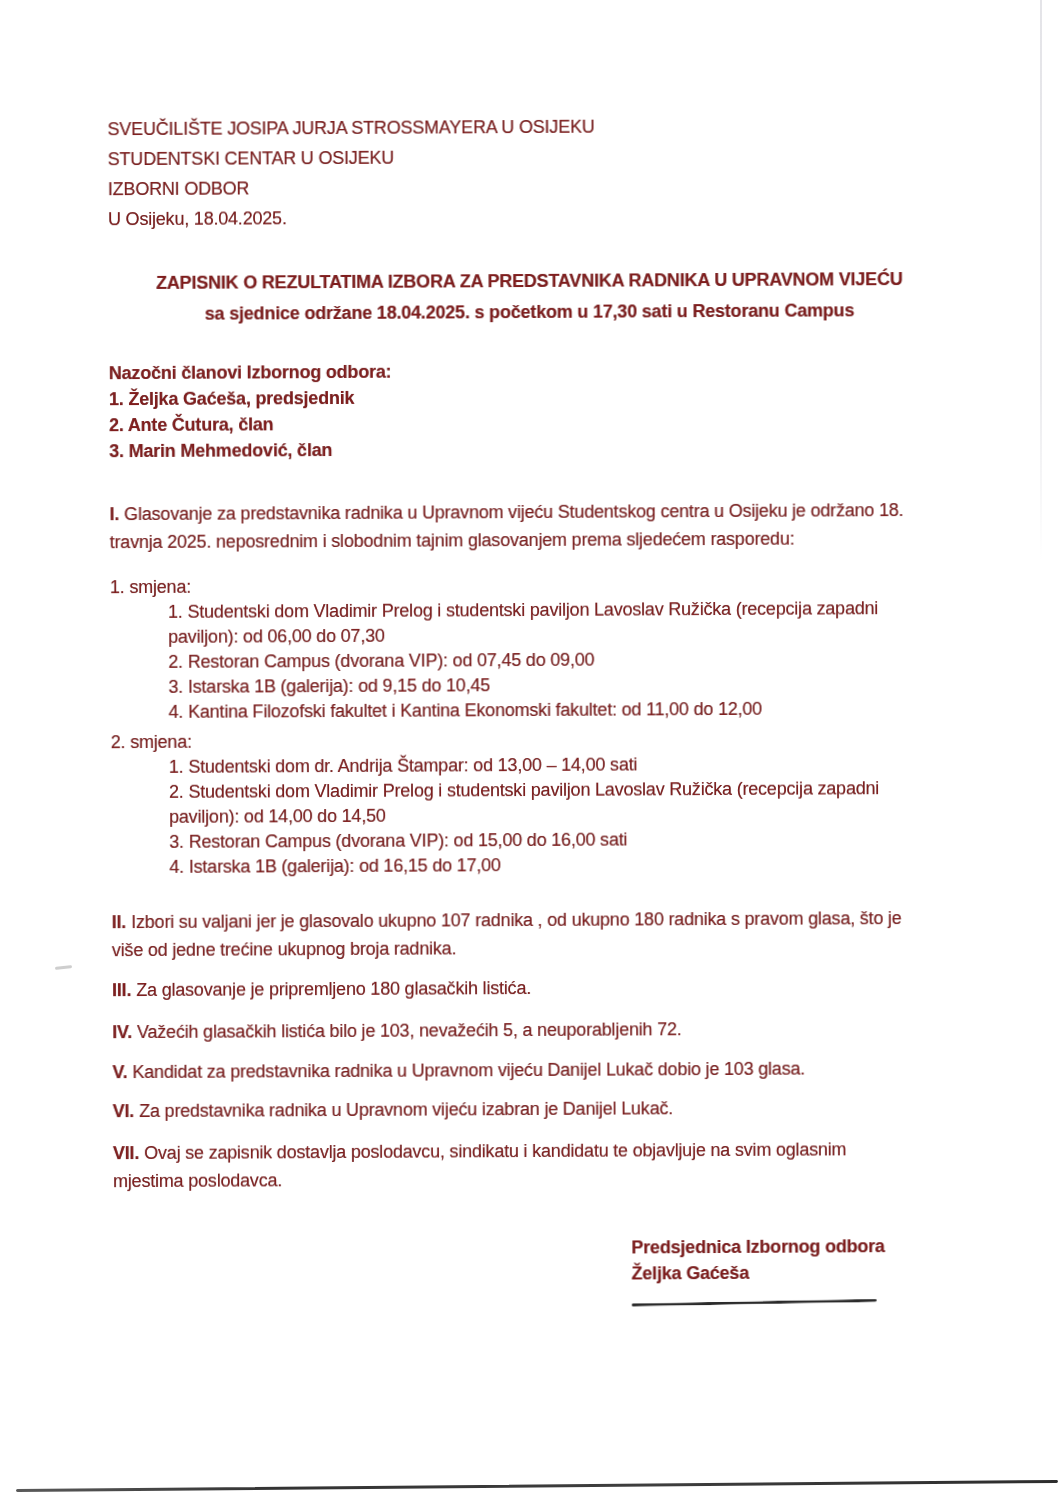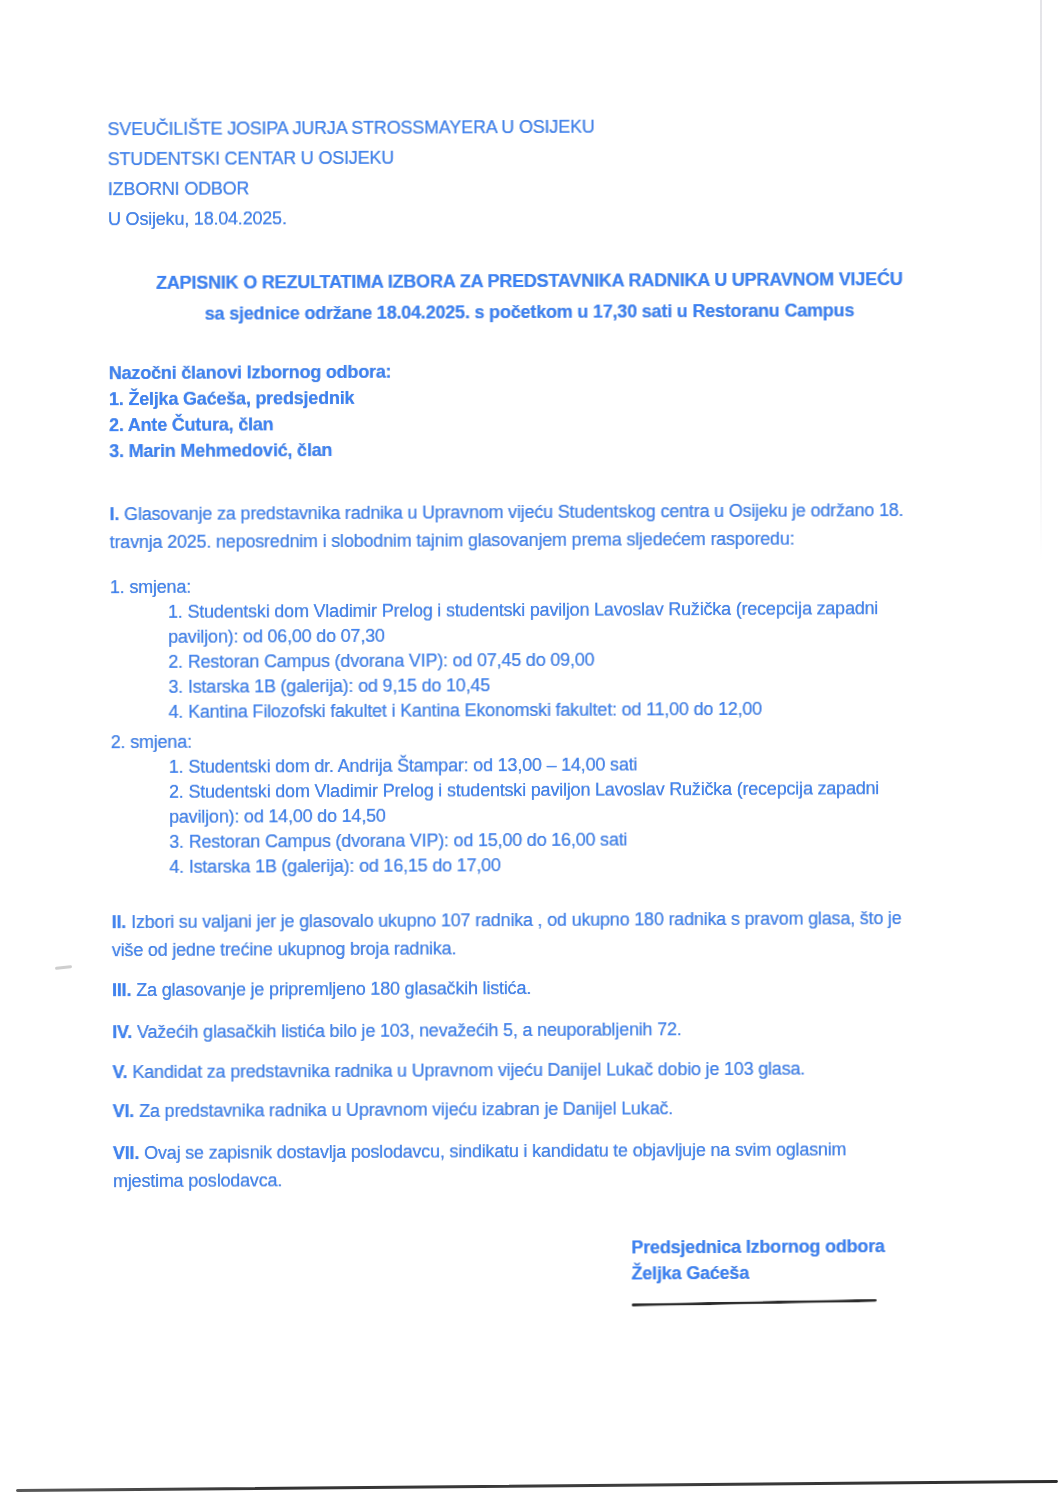--- a/index.html
+++ b/index.html
@@ -3,21 +3,21 @@
 <meta charset="utf-8">
 <style>
   html, body { margin: 0; padding: 0; background: #ffffff; }
   .page {
     position: relative;
     width: 1058px;
     height: 1496px;
     background: #ffffff;
     overflow: hidden;
     font-family: "Liberation Sans", sans-serif;
-    color: #3b82f6;
+    color: #7f1d1d;
     font-size: 18px;
     letter-spacing: -0.2px;
   }
   .content {
     position: absolute;
     left: 0; top: 0; right: 0; bottom: 0;
     padding: 0 106px 0 110px;
     transform: rotate(-0.3deg);
     transform-origin: 50% 40%;
     text-shadow: 0 0 0.6px rgba(25,25,25,0.5);

